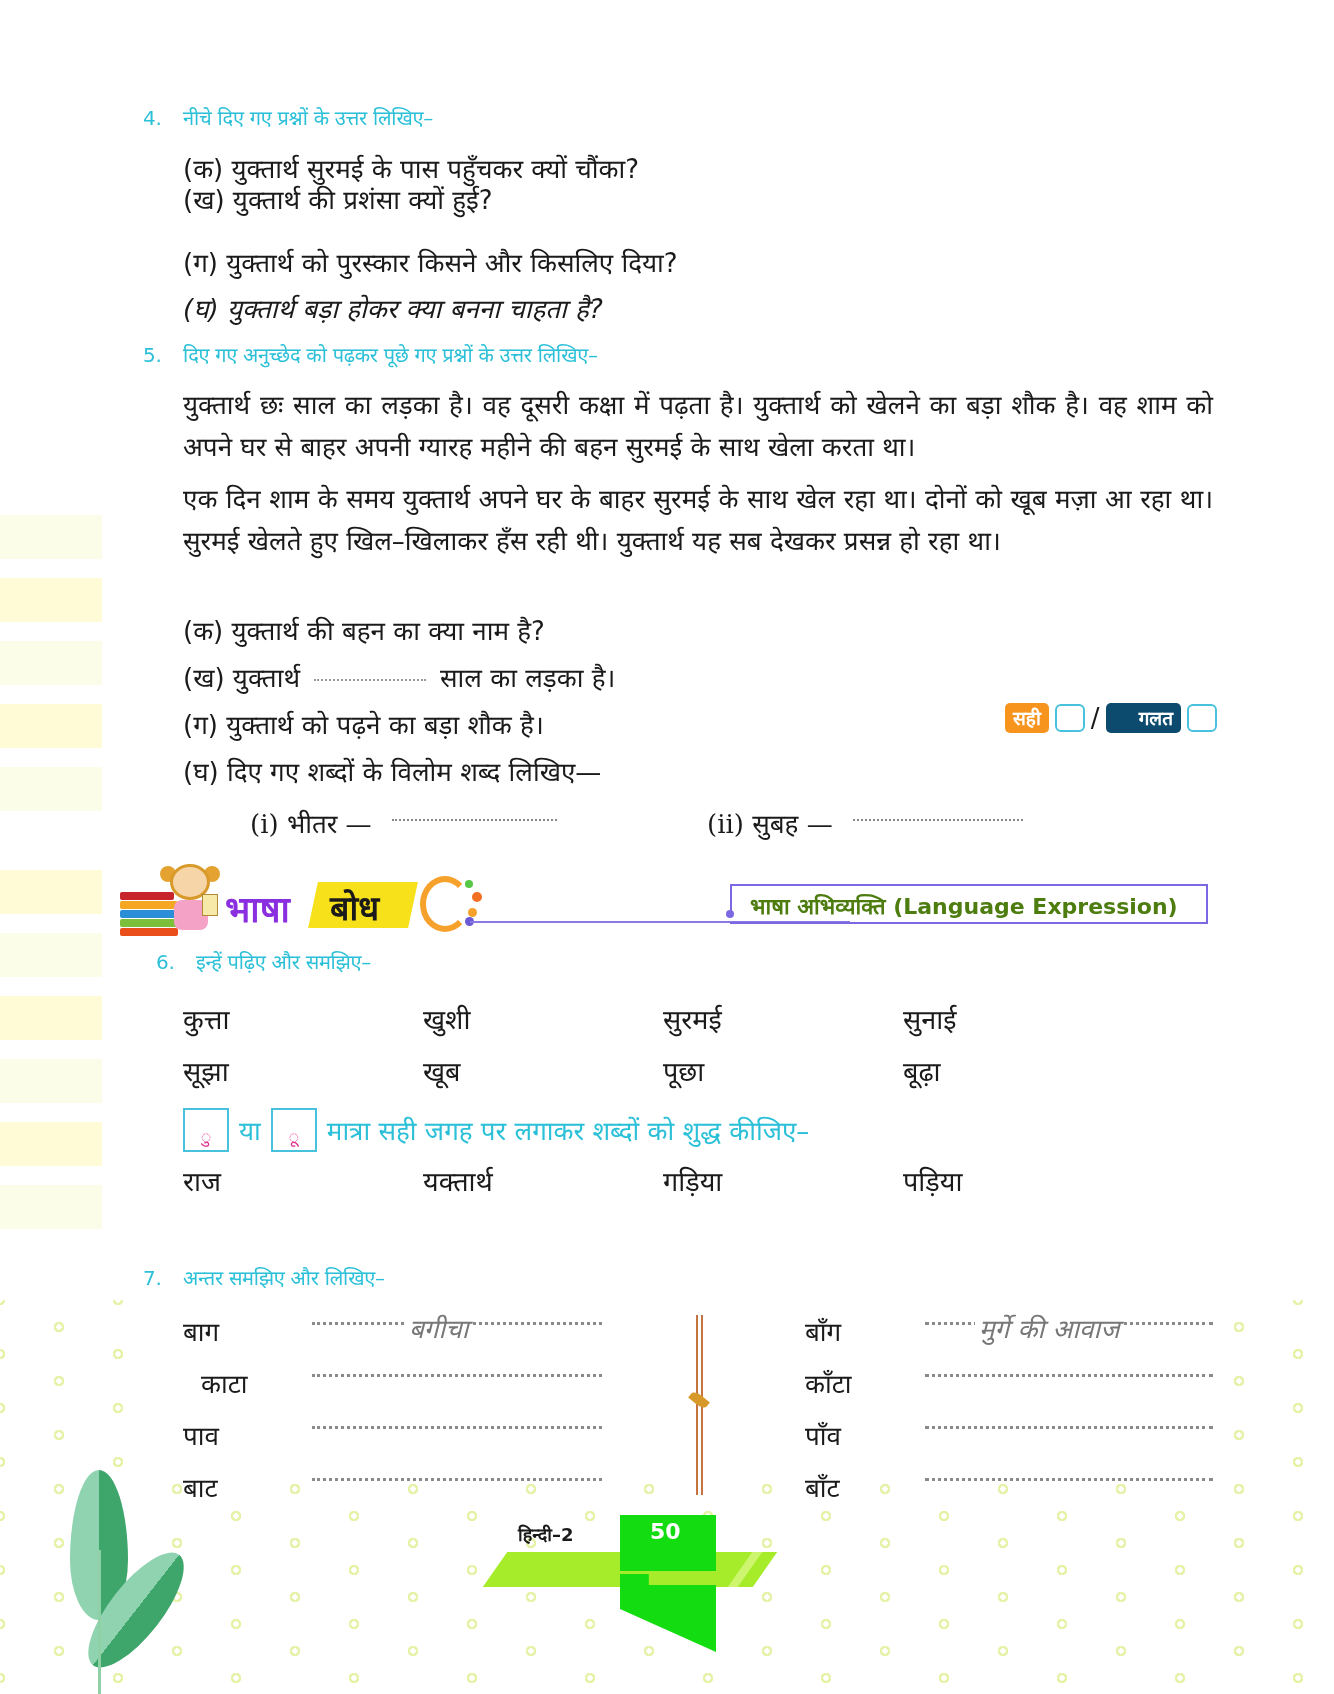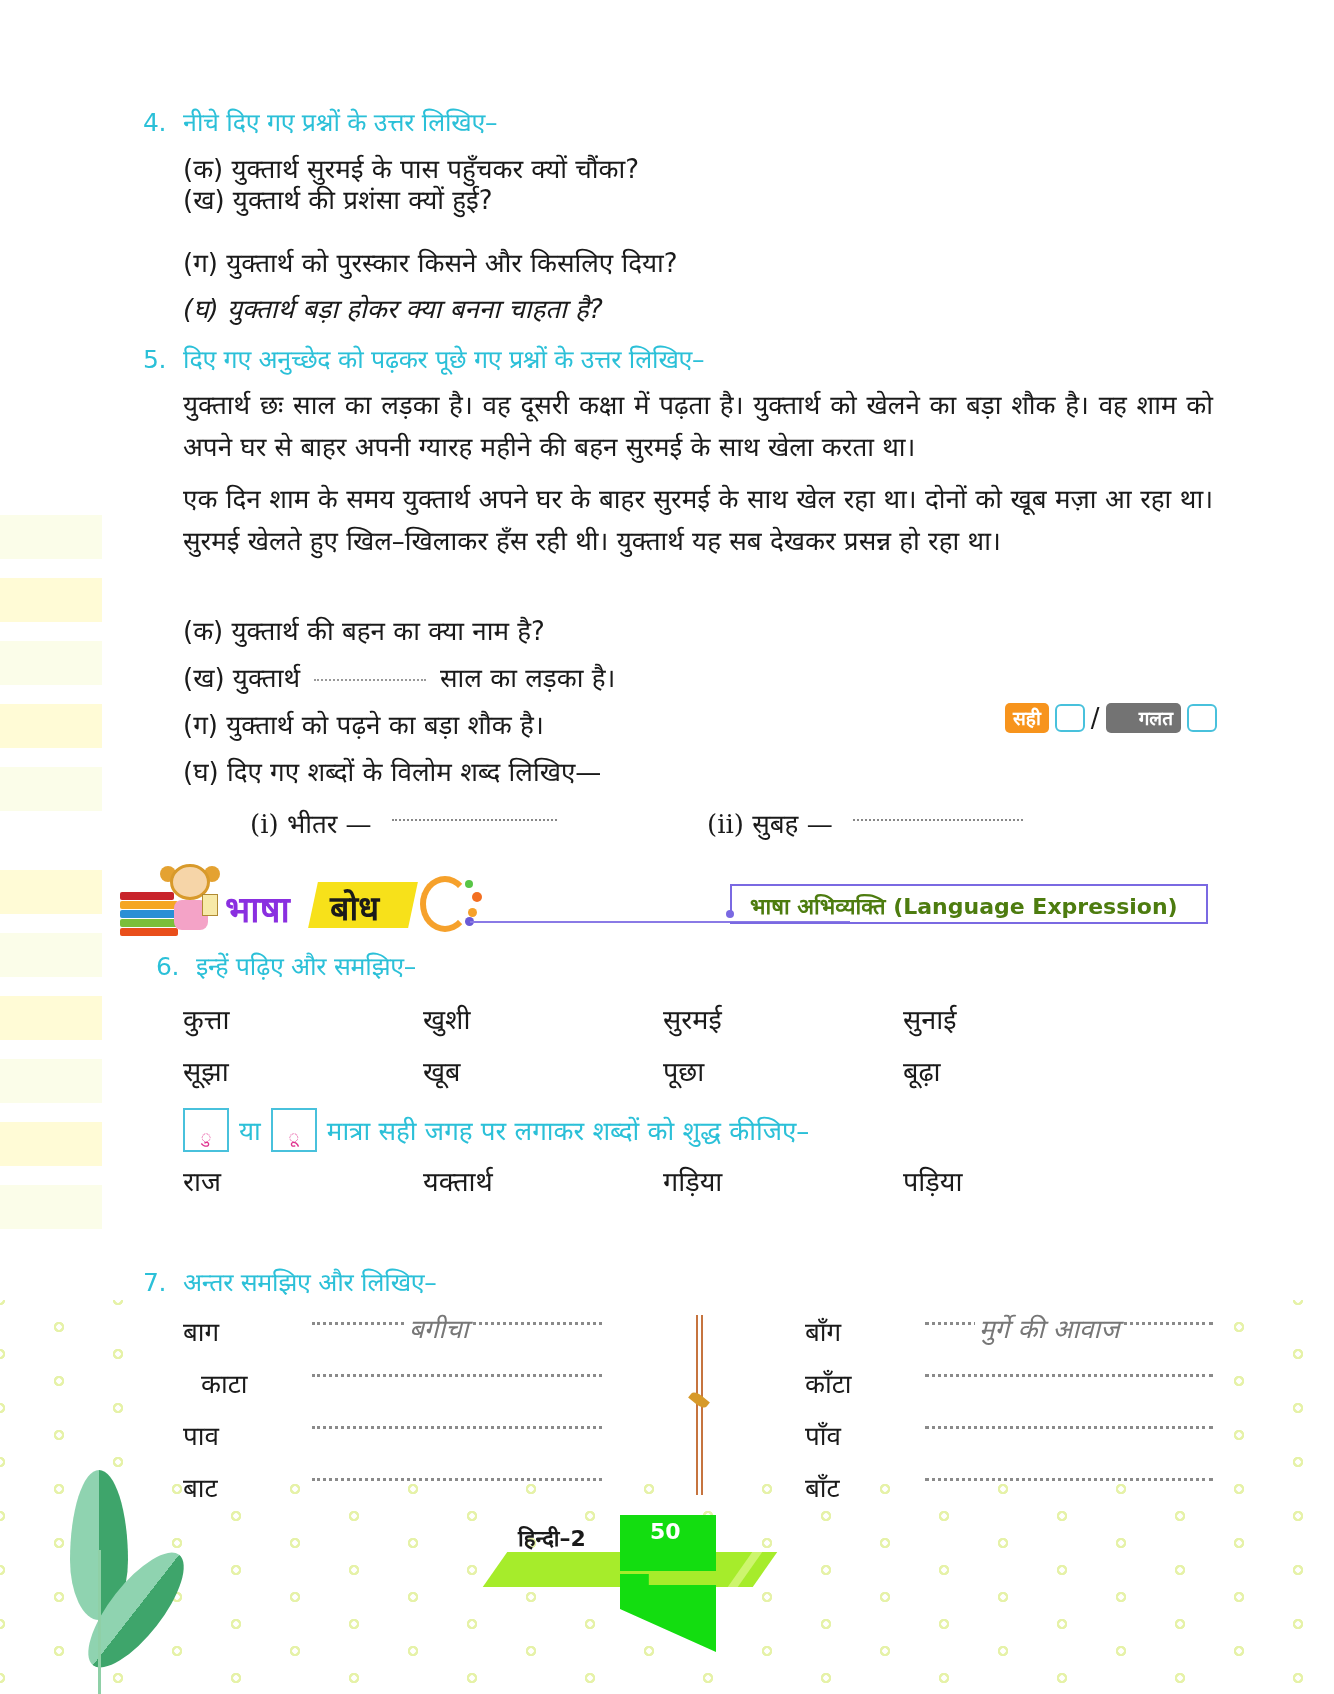--- a/index.html
+++ b/index.html
@@ -19,32 +19,32 @@
     position: absolute; left: 0; top: 1300px; width: 1334px; height: 394px;
     background-image:
       radial-gradient(circle, transparent 2.5px, #e2f09a 3px, #e2f09a 5px, transparent 5.5px),
       radial-gradient(circle, transparent 2.5px, #e2f09a 3px, #e2f09a 5px, transparent 5.5px);
     background-size: 118px 54px, 118px 54px;
     background-position: 0 0, 59px 27px;
     opacity: 0.85;
   }
   .dots-mask-left { position:absolute; left:170px; top:1300px; width:1060px; height:180px; background:#fff; }
 
-  .q-head { position: absolute; color: #2bc0d8; font-size: 25px; letter-spacing: -0.3px; }
+  .q-head { position: absolute; color: #2bc0d8; font-size: 20px; letter-spacing: -0.3px; }
   .q-head .num { display: inline-block; width: 40px; }
   .line { position: absolute; font-size: 26px; color: #1a1a1a; white-space: nowrap; }
   .para { position: absolute; font-size: 26px; line-height: 42px; color: #1a1a1a; text-align: justify; text-align-last: left; }
 
   .dotted { display: inline-block; border-bottom: 2px dotted #888; vertical-align: baseline; }
   .blank-inline { display:inline-block; width:112px; height:2px; border-bottom: 2px dotted #999; margin: 0 14px; vertical-align: 6px; }
 
   .tf { position: absolute; left: 1005px; top: 703px; display: flex; align-items: center; gap: 6px; }
   .tf-label { color: #fff; font-weight: bold; font-size: 19px; padding: 2px 8px; border-radius: 5px; line-height: 26px; }
   .tf-true { background: #f7941d; }
-  .tf-false { background: #737373; padding-left: 33px; }
+  .tf-false { background: #0c4a6e; padding-left: 33px; }
   .tf-box { width: 30px; height: 28px; border: 2px solid #48c1dc; border-radius: 6px; background: #fff; }
   .tf-sep { font-size: 26px; color: #1a1a1a; }
 
   
   .banner { position: absolute; left: 120px; top: 862px; width: 1090px; height: 80px; }
   .books { position: absolute; left: 0; top: 30px; width: 62px; height: 42px; }
   .book { height: 8px; border-radius: 2px; margin-bottom: 1px; }
   .girl { position: absolute; left: 38px; top: 0; width: 70px; height: 74px; }
   .girl .head { position:absolute; left:12px; top:2px; width:40px; height:36px; border-radius:50%; background:#f6d5a8; border:3px solid #d89a2b; }
   .girl .hair-l { position:absolute; left:2px; top:4px; width:16px; height:16px; border-radius:50%; background:#e4a231; }
@@ -83,21 +83,21 @@
   
   .stem { position: absolute; left: 98px; top: 1550px; width: 3px; height: 144px; background: #8fd0a7; }
   .leaf1 { position: absolute; left: 70px; top: 1470px; width: 58px; height: 150px; background: linear-gradient(90deg, #8fd3b0 50%, #3ea56b 50%); border-radius: 50% 50% 50% 50% / 60% 60% 40% 40%; }
   .leaf2 { position: absolute; left: 110px; top: 1540px; width: 52px; height: 140px; background: linear-gradient(90deg, #8fd3b0 50%, #3ea56b 50%); border-radius: 50%; transform: rotate(38deg); }
 
   
   .foot-band { position: absolute; left: 495px; top: 1552px; width: 270px; height: 35px; background: #a6ec2b; transform: skewX(-35deg); }
   .foot-band-edge { position:absolute; left: 740px; top:1552px; width: 10px; height: 35px; background:#cdf56e; transform: skewX(-35deg); }
   .foot-green-top { position: absolute; left: 620px; top: 1515px; width: 96px; height: 56px; background: #13dd10; }
   .foot-green-bottom { position: absolute; left: 620px; top: 1574px; width: 96px; height: 78px; background: #13dd10; clip-path: polygon(0 0, 30% 0, 30% 14%, 100% 14%, 100% 100%, 0 45%); }
-  .foot-label { position: absolute; left: 518px; top: 1522px; font-size: 22px; font-weight: bold; color: #1a1a1a; }
+  .foot-label { position: absolute; left: 518px; top: 1522px; font-size: 18px; font-weight: bold; color: #1a1a1a; }
   .page-num { position: absolute; left: 650px; top: 1519px; font-size: 22px; font-weight: bold; color: #ffffff; }
 </style>
 </head>
 <body>
 
 <div class="page">
 
   <div class="stripes">
     <div class="stripe g"></div>
       <div class="stripe y"></div>

